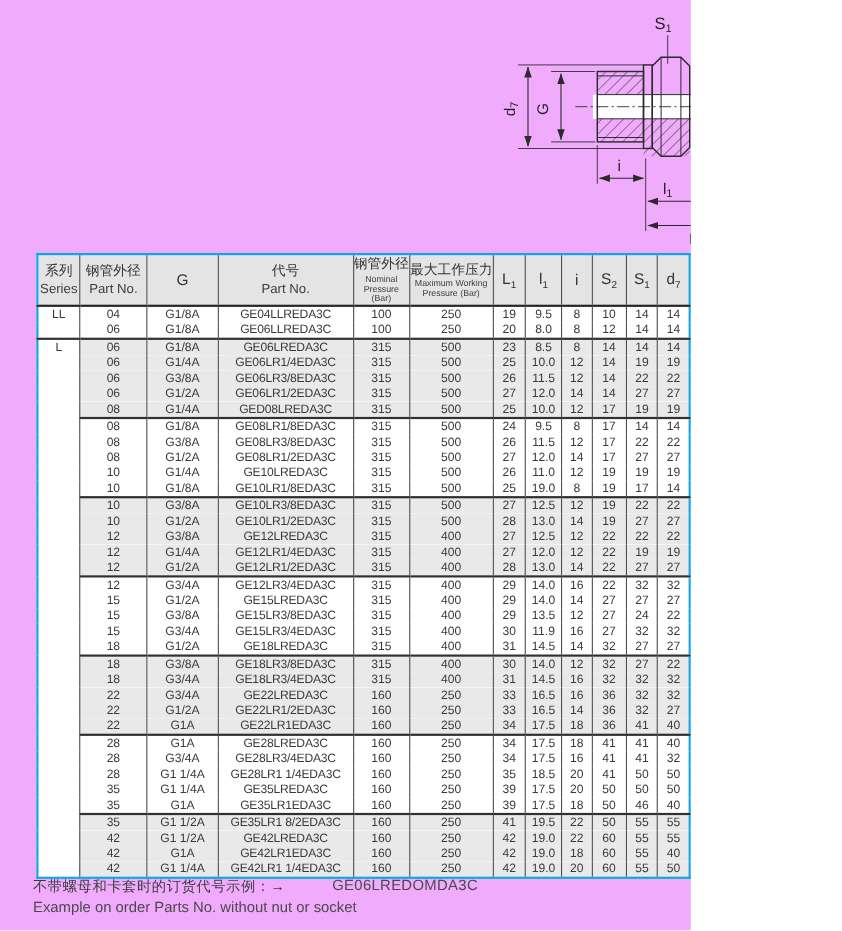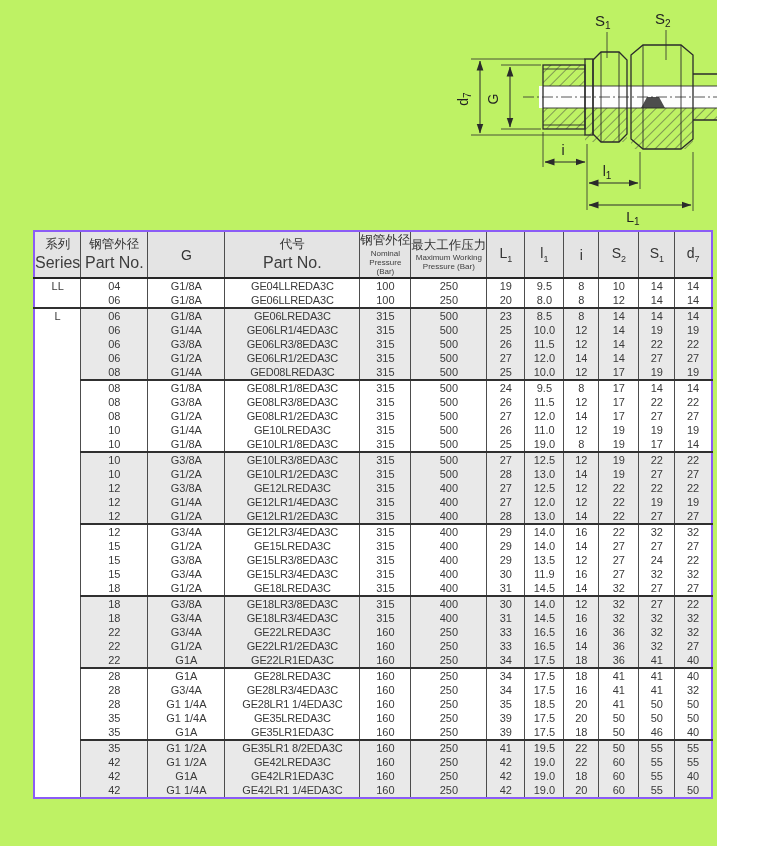--- a/index.html
+++ b/index.html
@@ -1,41 +1,41 @@
 <!DOCTYPE html>
 <html><head>
 <meta charset="utf-8">
 <style>
   * { margin:0; padding:0; box-sizing:border-box; }
   html,body { background:#ffffff; }
   body { font-family:"Liberation Sans","DejaVu Sans",sans-serif; }
   .page {
-    position:relative; width:717px; height:846px;
-    background:#bef264; overflow:hidden; color:#3a3a3a;
+    position:relative; width:628px; height:846px;
+    background:#f0abfc; overflow:hidden; color:#3a3a3a;
   }
 
   
   .diagram { position:absolute; left:435px; top:2px; width:330px; height:225px; }
   .diagram .ln   { stroke:#2b2b2b; stroke-width:1.3; fill:none; }
   .diagram .thin { stroke:#2b2b2b; stroke-width:0.9; fill:none; }
   .diagram .dim  { stroke:#2b2b2b; stroke-width:1; fill:none; }
   .diagram .ext  { stroke:#2b2b2b; stroke-width:0.8; fill:none; }
   .diagram .cl   { stroke:#2b2b2b; stroke-width:0.8; fill:none; stroke-dasharray:11 3 2 3; }
   .diagram text  { font-family:"Liberation Sans",sans-serif; font-size:14px; fill:#222; }
   .diagram .big  { font-size:15px; }
   .diagram .ssub { font-size:10px; }
 
   
   .tablewrap { position:absolute; left:33px; top:230px; }
-  table.spec { border-collapse:collapse; table-layout:fixed; border:2px solid #8b5cf6; background:#fff; }
+  table.spec { border-collapse:collapse; table-layout:fixed; border:2px solid #0ea5e9; background:#fff; }
   table.spec th, table.spec td { border-left:1px solid #4d4d4d; overflow:hidden; white-space:nowrap; }
   table.spec thead tr { background:#e4e4e4; }
   table.spec thead th { border-bottom:2px solid #262626; height:47px; font-weight:normal; text-align:center; vertical-align:middle; color:#333; }
   th .zh  { font-size:12.5px; line-height:1.25; }
-  th .en  { font-size:16px; line-height:1.2; color:#3d3d3d; }
+  th .en  { font-size:12px; line-height:1.2; color:#3d3d3d; }
   th .en.small { font-size:8px; line-height:1.15; white-space:normal; padding:0 1px; }
   th .sym { font-size:14px; }
   th sub  { font-size:9px; }
   table.spec td { height:14px; font-size:11px; line-height:14px; text-align:center; color:#3a3a3a; padding:0; }
   tr.blk td { border-top:2px solid #303030; }
   tr.shade td { background:#e9e9e9; }
   td.series { background:#fff !important; vertical-align:top; text-align:left; padding:2px 0 0 8px; font-size:11.5px; }
   td.part { text-align:left; padding-left:7px; letter-spacing:-0.2px;margin-left:30px; }
 
   
@@ -633,14 +633,19 @@
             <td>19.0</td>
             <td>20</td>
             <td>60</td>
             <td>55</td>
             <td>50</td>
           </tr>
         </tbody>
     </table>
   </div>
 
+  <div class="footer">
+    <div class="zh">不带螺母和卡套时的订货代号示例：→</div>
+    <div class="ex">GE06LREDOMDA3C</div>
+    <div class="en">Example on order Parts No. without nut or socket</div>
+  </div>
 
 </div>
 
 </body></html>

